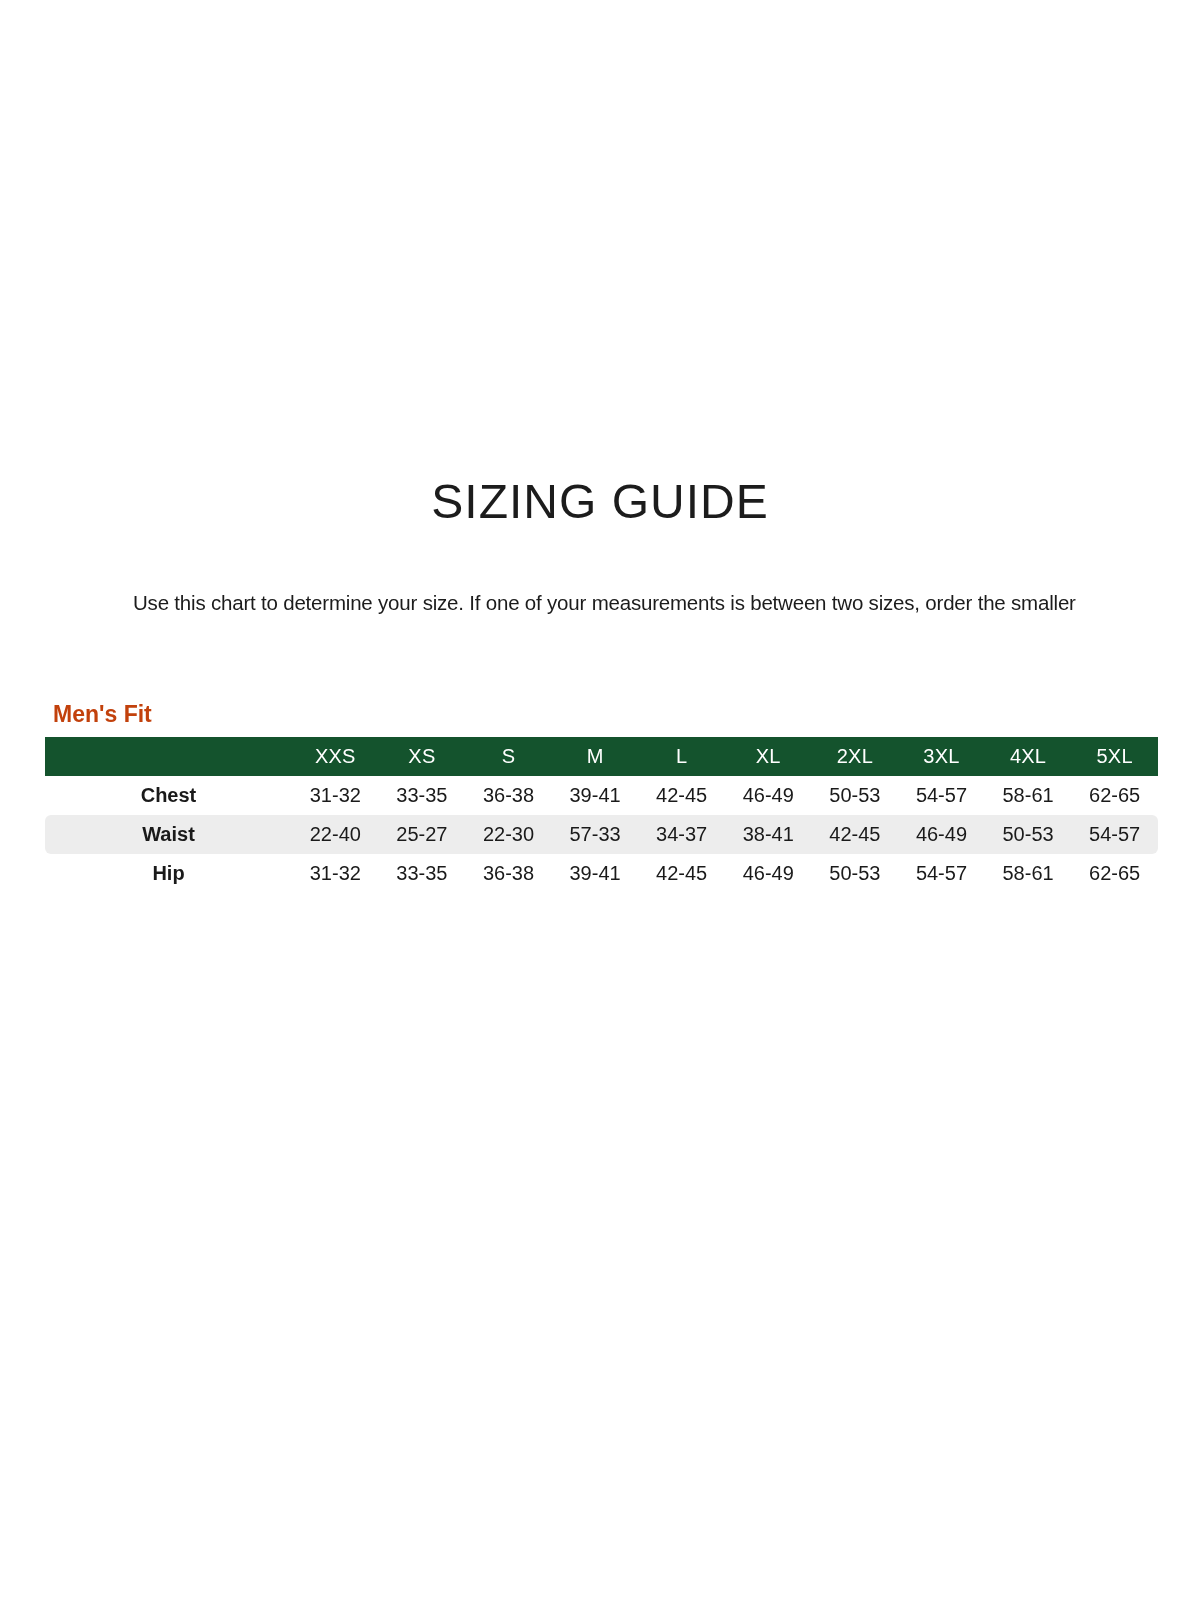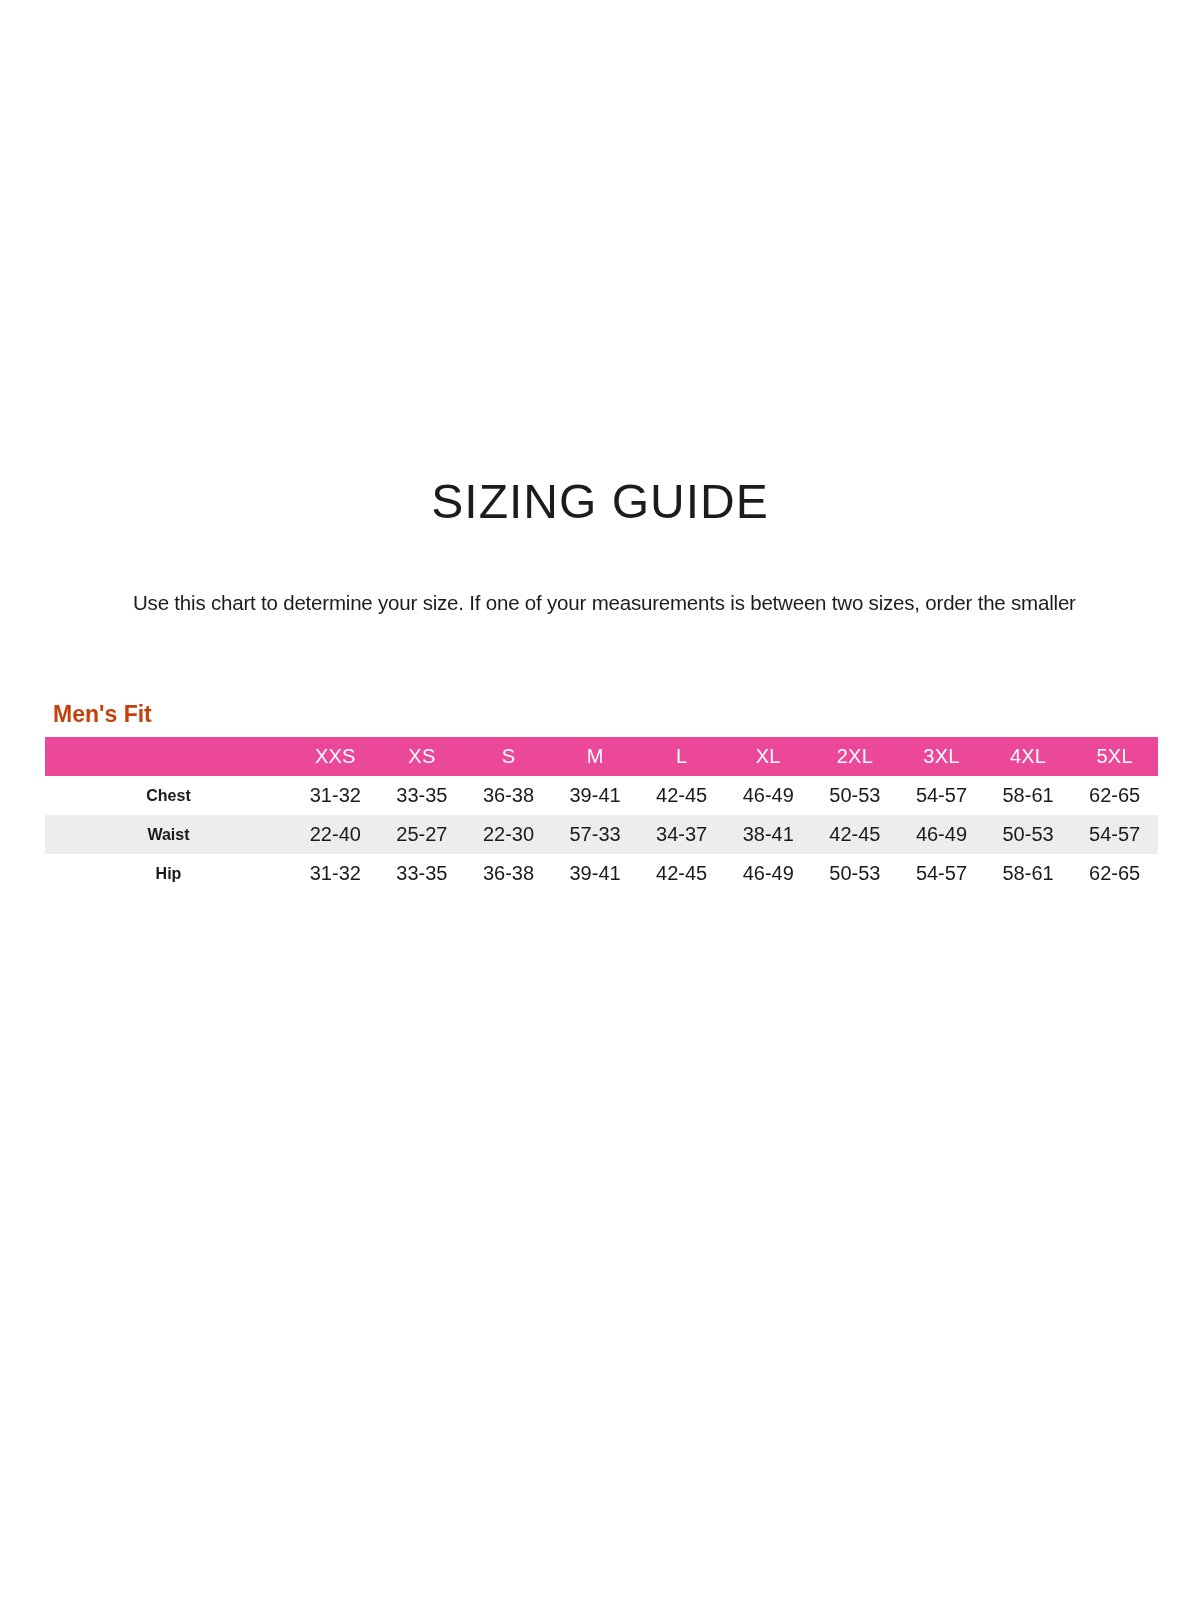--- a/index.html
+++ b/index.html
@@ -53,30 +53,31 @@
     top: 737px;
     left: 45px;
     width: 1113px;
   }
   .trow {
     display: flex;
     height: 39px;
     align-items: center;
   }
   .trow.header {
-    background: #ec4899;
+    background: #14532d;
     color: #ffffff;
   }
   .trow.alt {
     background: #ededed;
+    border-radius: 6px;
   }
   .cell-label {
     flex: 0 0 247px;
     text-align: center;
-    font-size: 16px;
+    font-size: 20px;
     font-weight: 700;
   }
   .cell {
     flex: 1 1 0;
     text-align: center;
     font-size: 20px;
     font-weight: 400;
   }
   .trow.header .cell {
     font-weight: 400;

